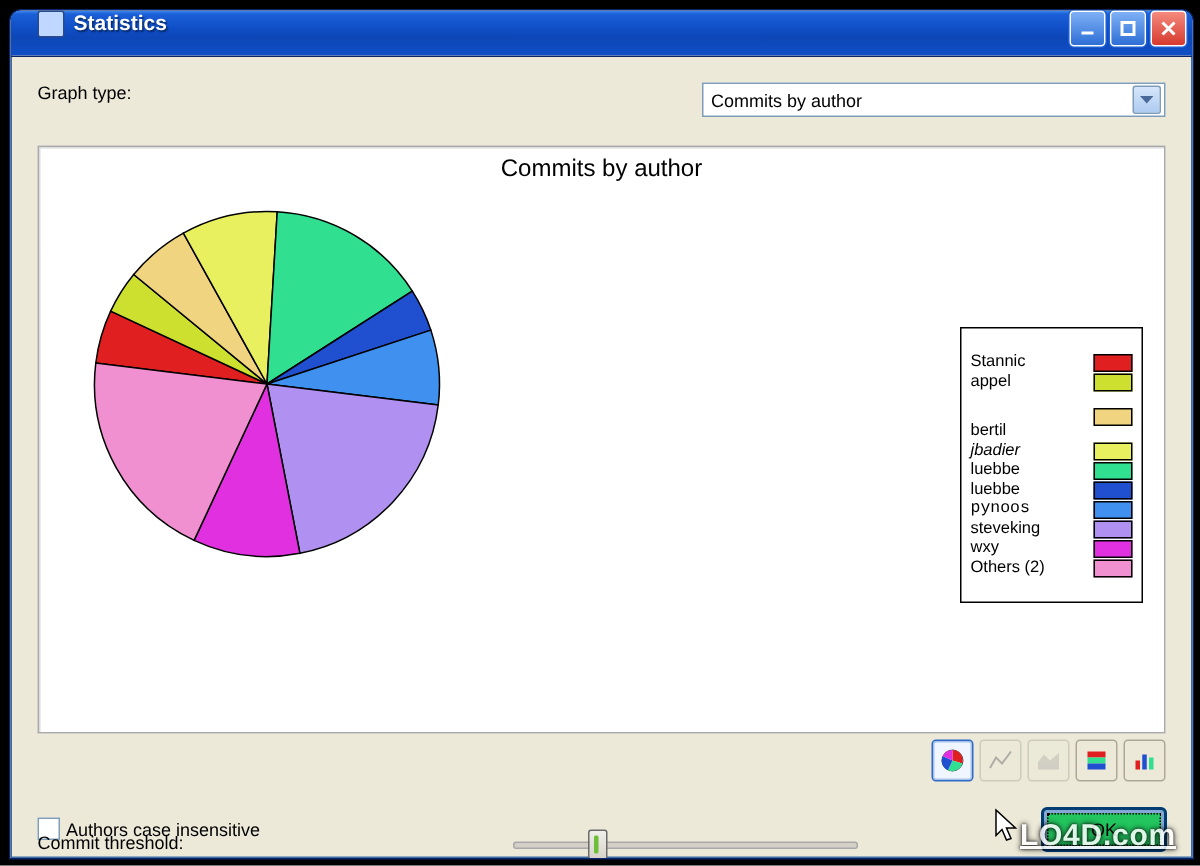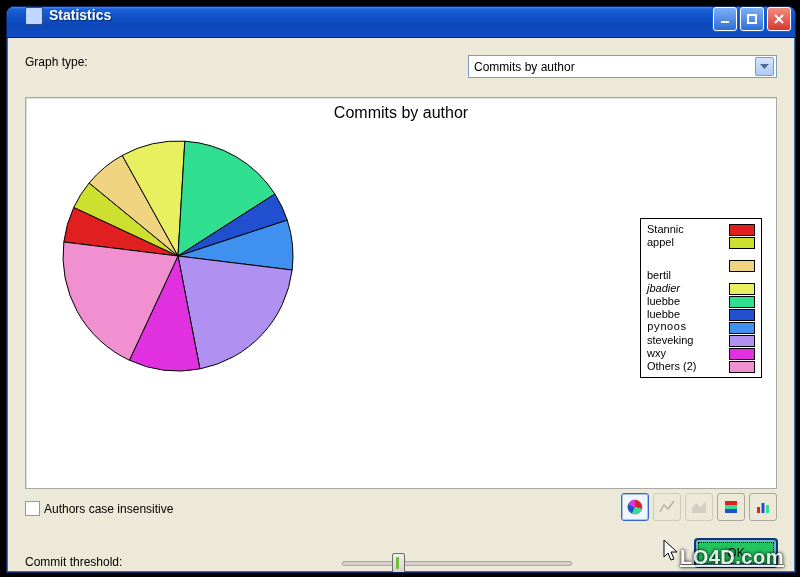--- a/index.html
+++ b/index.html
@@ -98,21 +98,21 @@
   .pie-wrap {
     position:absolute;
     left:34px; top:40px;
     width:236px; height:236px;
   }
   .legend {
     position:absolute;
     right:14px; top:120px;
     background:#fff;
     border:1px solid #000;
-    padding:4px 6px;
+    padding:16px 6px;
   }
   .legend-row { display:flex; align-items:center; gap:6px; line-height:13px; font-size:11px;}
   .swatch { width:24px; height:10px; border:1px solid #000; }
 
   .toolbar-icons {
     position:absolute;
     right:14px; top:452px;
     display:flex; gap:4px;
   }
   .tb-btn {
@@ -123,21 +123,21 @@
     display:flex; align-items:center; justify-content:center;
   }
   .tb-btn.selected {
     border:1px solid #316ac5;
     box-shadow: 0 0 0 1px #a6c3ec inset;
     background:#f0f6ff;
   }
   .tb-btn.disabled { opacity:0.45; }
 
   .checkbox-row {
-    position:absolute; left:14px; top:460px;
+    position:absolute; left:14px; top:504px;
     display:flex; align-items:center; gap:4px; font-size:12px;
   }
   .checkbox {
     width:13px; height:13px; background:#fff; border:1px solid #7f9db9;
   }
   .threshold-row {
     position:absolute; left:14px; top:510px; right:14px;
     display:flex; align-items:center; font-size:12px;
   }
   .slider {

